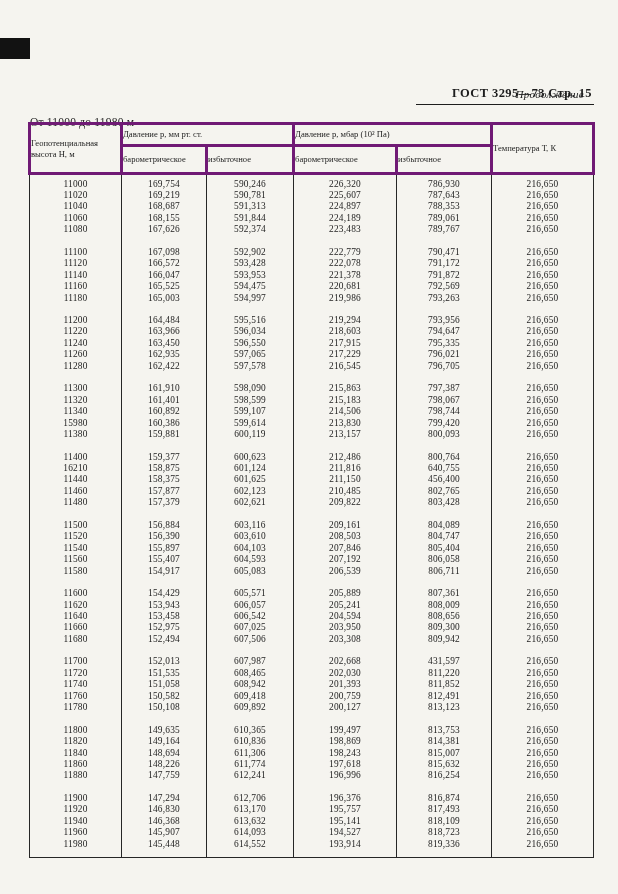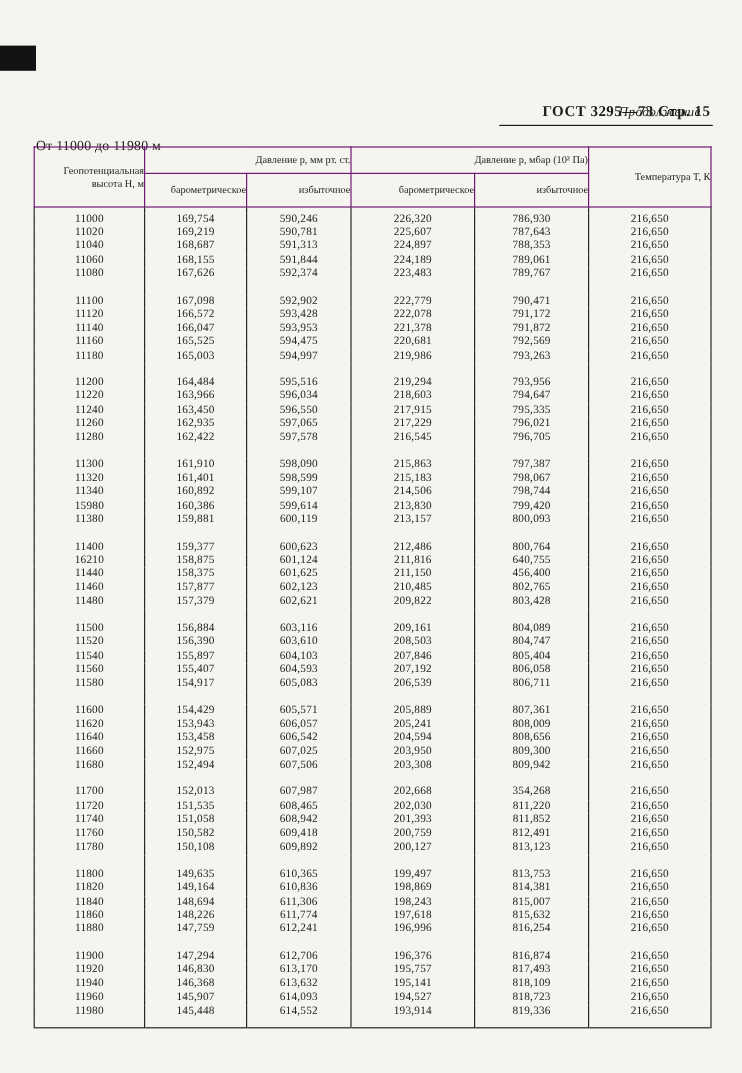--- a/index.html
+++ b/index.html
@@ -32,25 +32,25 @@
     font-size:11.5px; letter-spacing:0.2px;
   }
   table.data-table {
     position:absolute; left:28px; top:122px;
     width:564px;
     border-collapse:collapse;
     table-layout:fixed;
     border:1.4px solid #262626;
   }
   .data-table thead th {
-    border:1px solid #701a75;
+    border:3px solid #701a75;
     font-weight:normal;
     font-size:8.6px;
     line-height:10.5px;
-    text-align:right;
+    text-align:left;
     vertical-align:middle;
     padding:2px 0;
   }
   .data-table thead tr.group-row th { height:22px; }
   .data-table thead tr.sub-row th { height:28px; }
   .data-table tbody td {
     border-left:1px solid #262626;
     border-right:1px solid #262626;
     font-size:9.4px;
     height:11.45px;
@@ -444,21 +444,21 @@
           <td></td>
           <td></td>
           <td></td>
           <td></td>
         </tr>
         <tr>
           <td>11700</td>
           <td>152,013</td>
           <td>607,987</td>
           <td>202,668</td>
-          <td>354,268</td>
+          <td>431,597</td>
           <td>216,650</td>
         </tr>
         <tr>
           <td>11720</td>
           <td>151,535</td>
           <td>608,465</td>
           <td>202,030</td>
           <td>811,220</td>
           <td>216,650</td>
         </tr>

